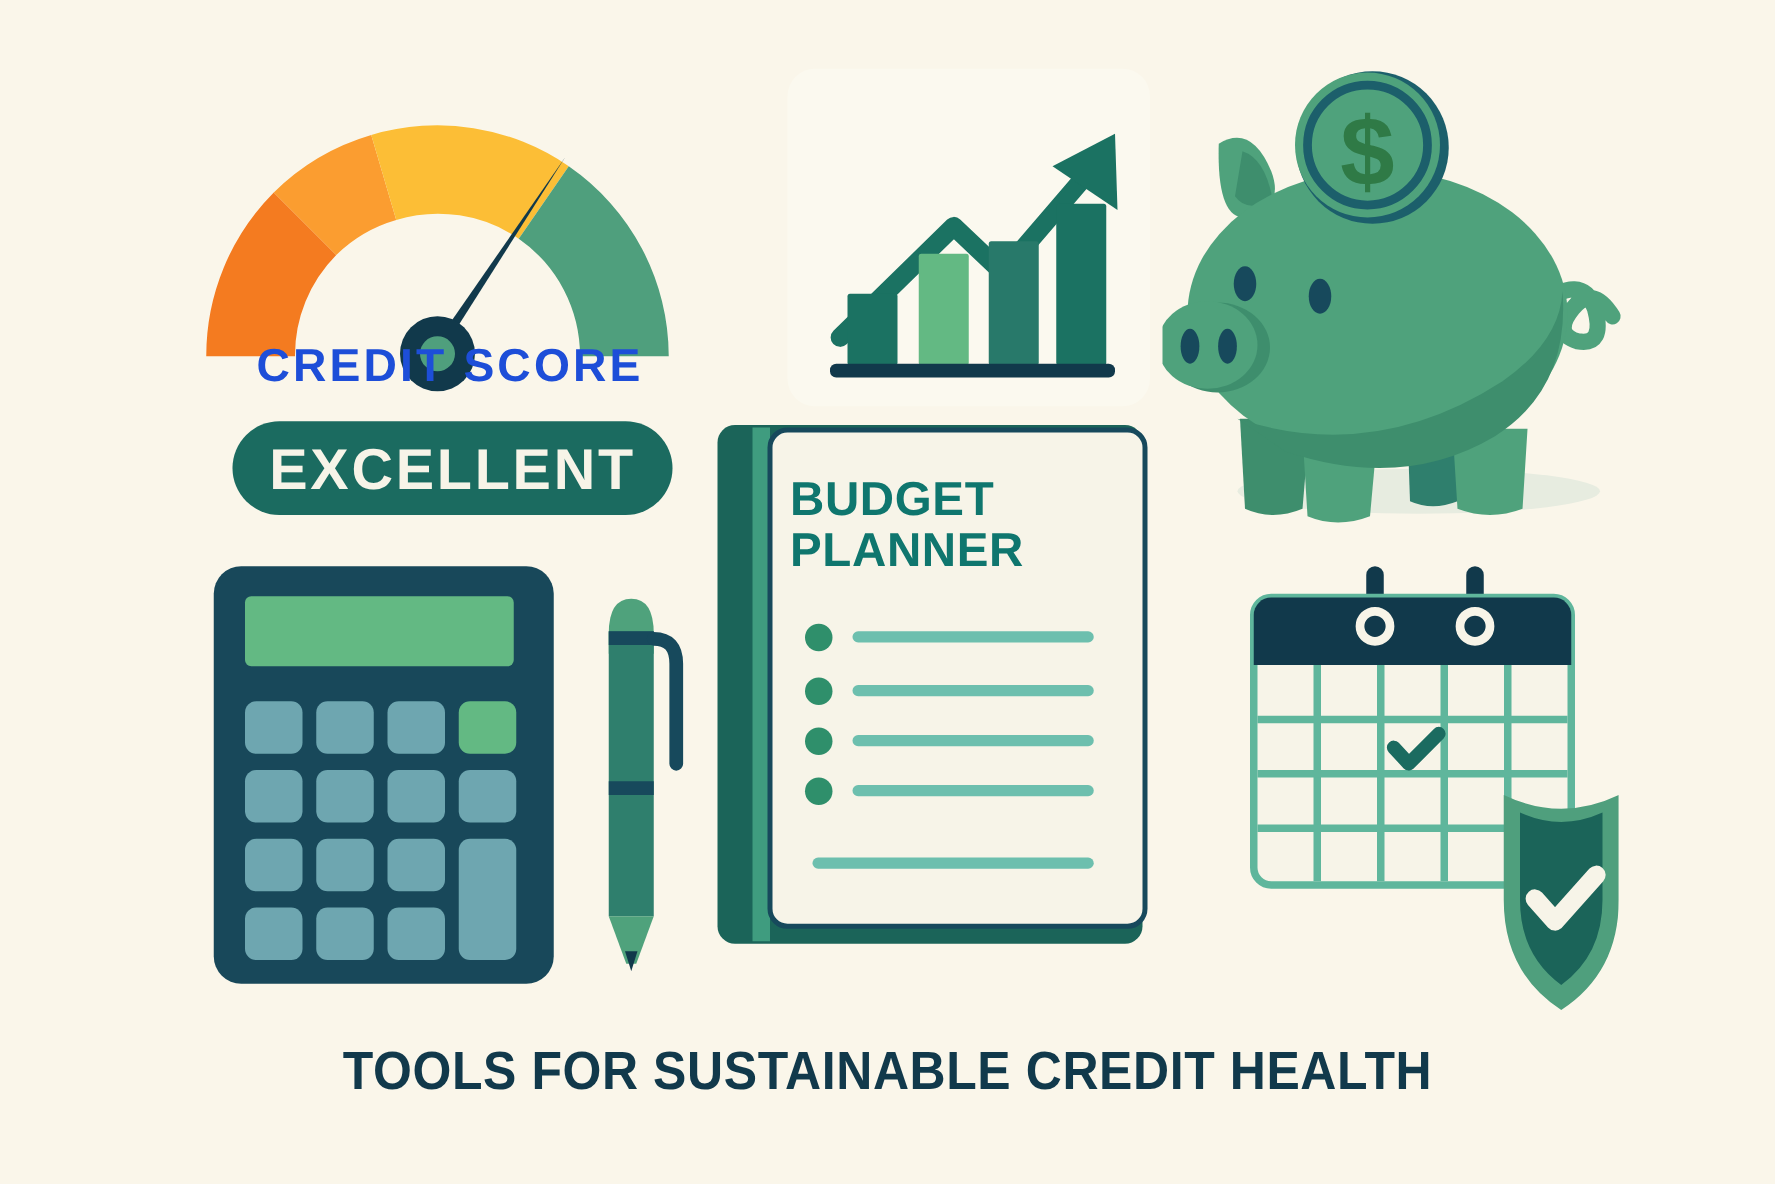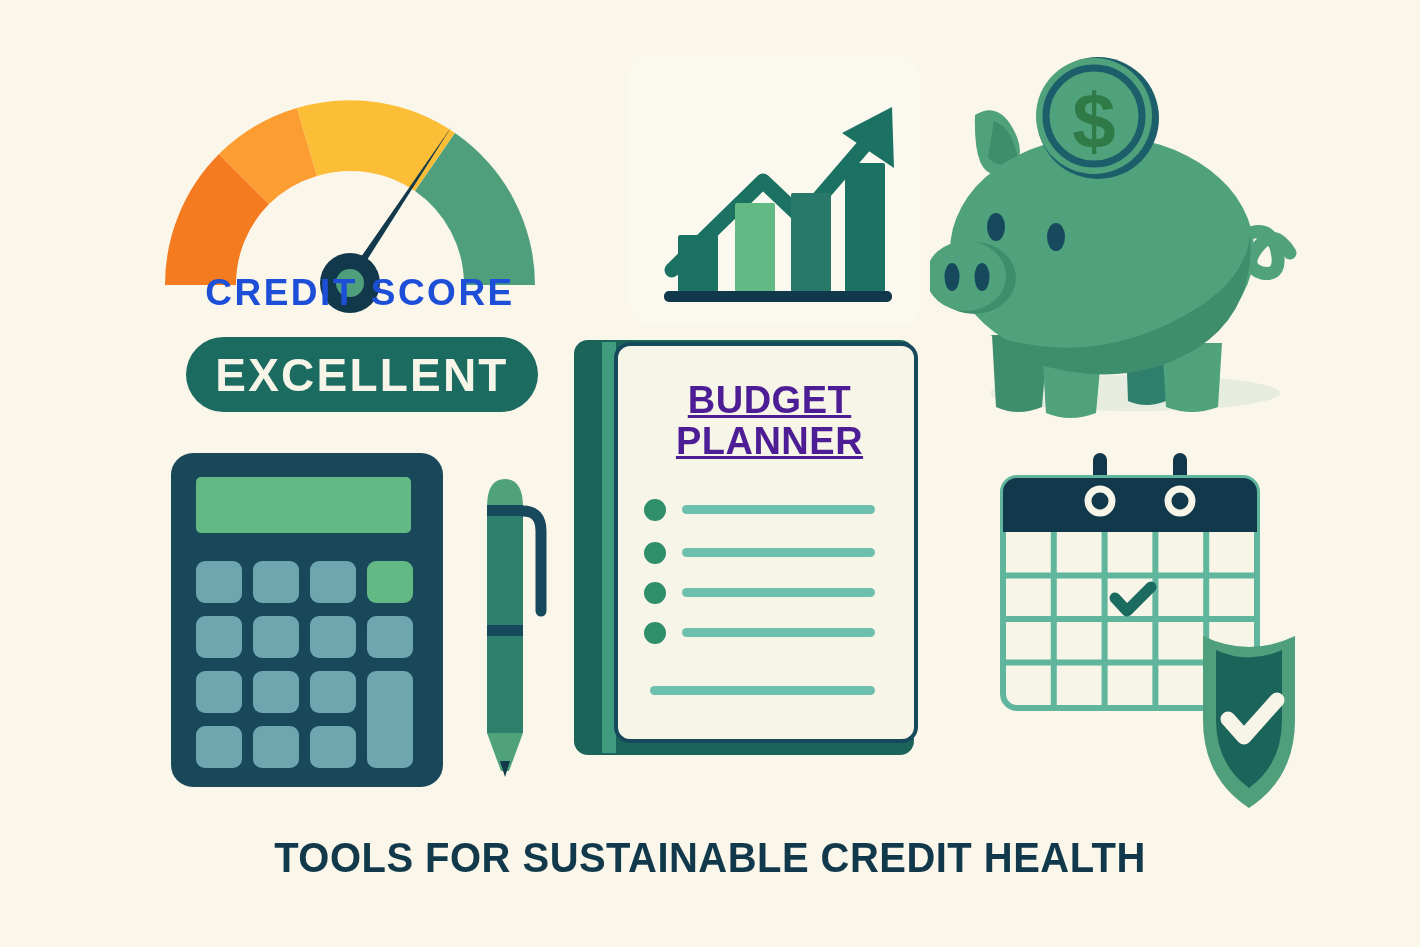--- a/index.html
+++ b/index.html
@@ -67,27 +67,25 @@
 
   
   #pen-block { left: 470px; top: 465px; width: 100px; height: 320px; }
 
   
   #planner-block { left: 572px; top: 338px; width: 350px; height: 425px; }
   #planner-title {
     position: absolute;
     left: 60px; top: 42px;
     width: 275px;
-    text-align: center;
     font-size: 38px;
     line-height: 1.08;
     font-weight: bold;
     letter-spacing: 0.5px;
-    color: #4c1d95;
-    text-decoration: underline;
+    color: #0f766e;
   }
 
   
   #calendar-block { left: 985px; top: 450px; width: 310px; height: 360px; }
 
   
   #caption {
     left: 0; top: 833px;
     width: 1420px;
     text-align: center;

